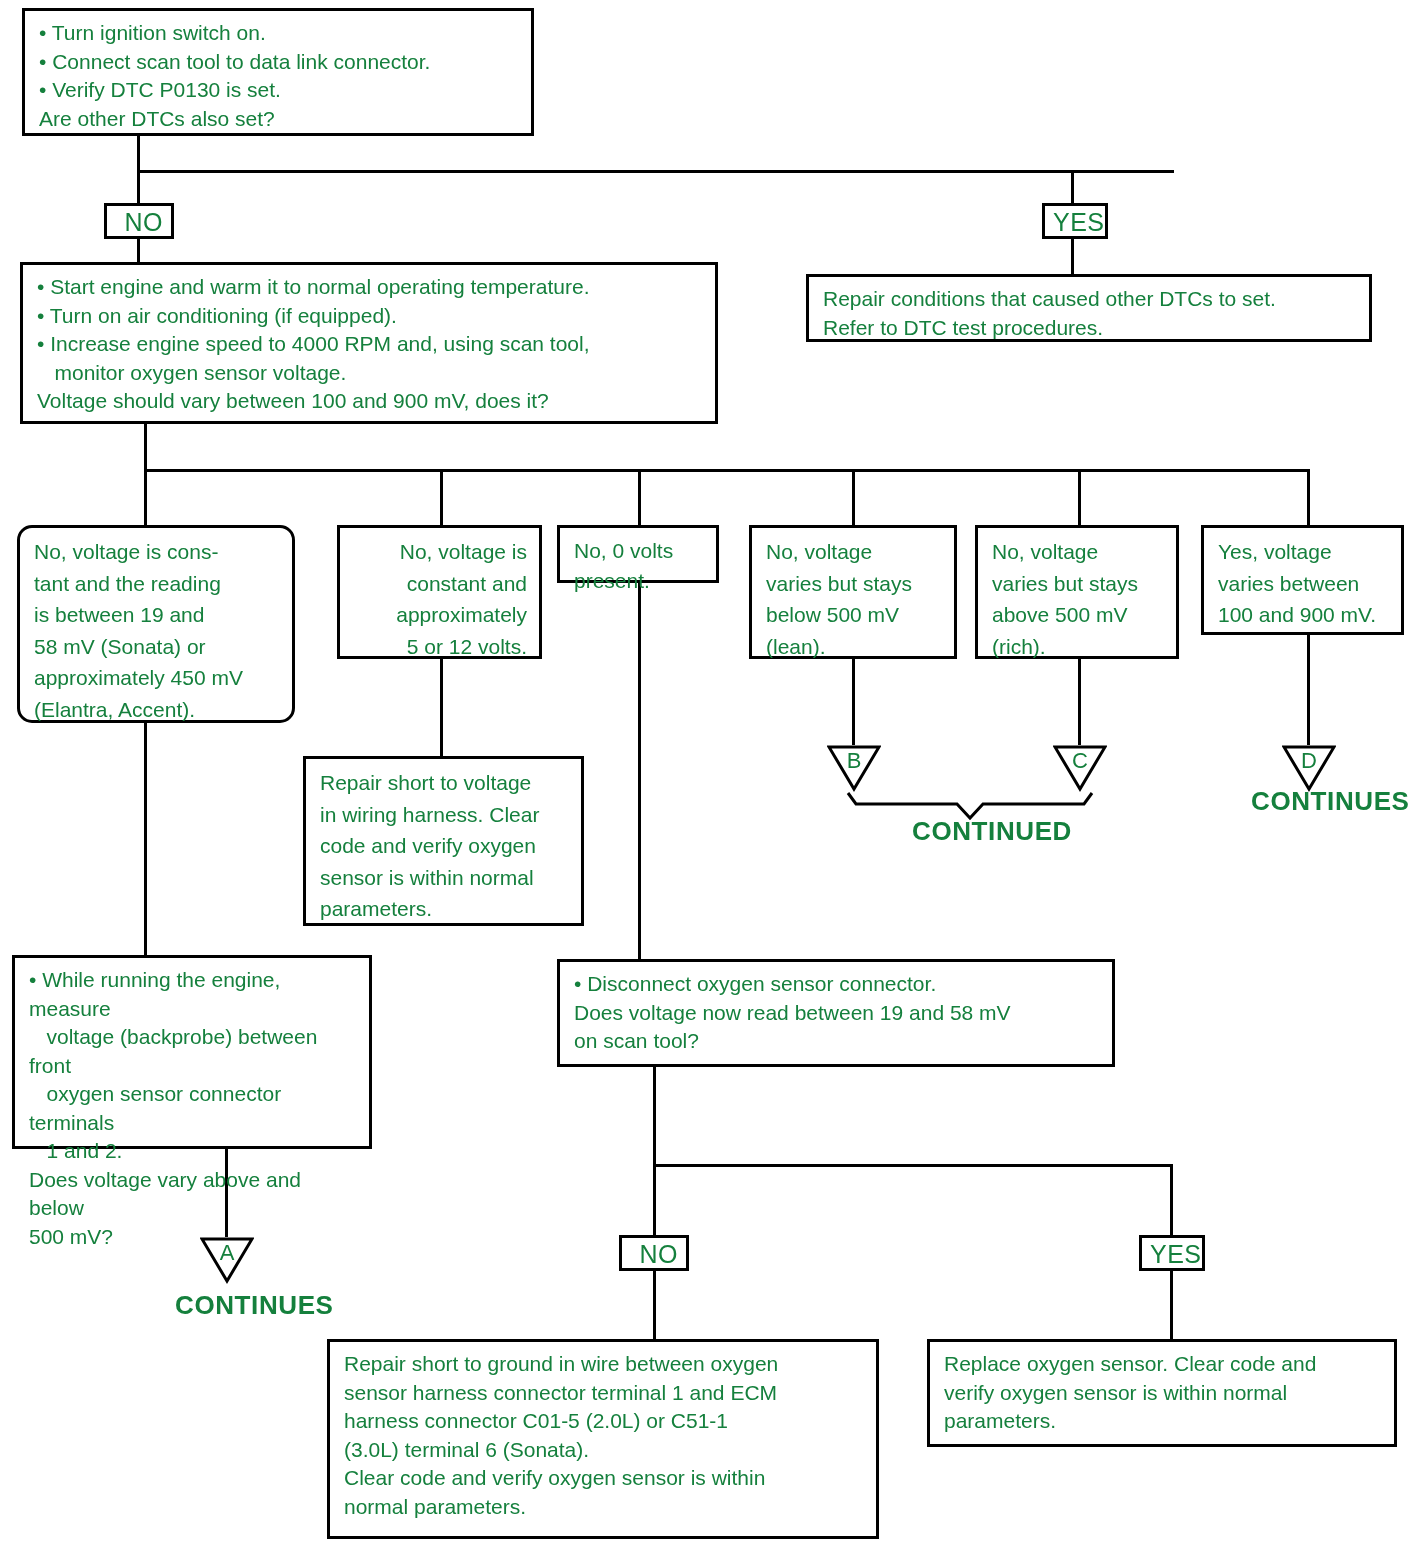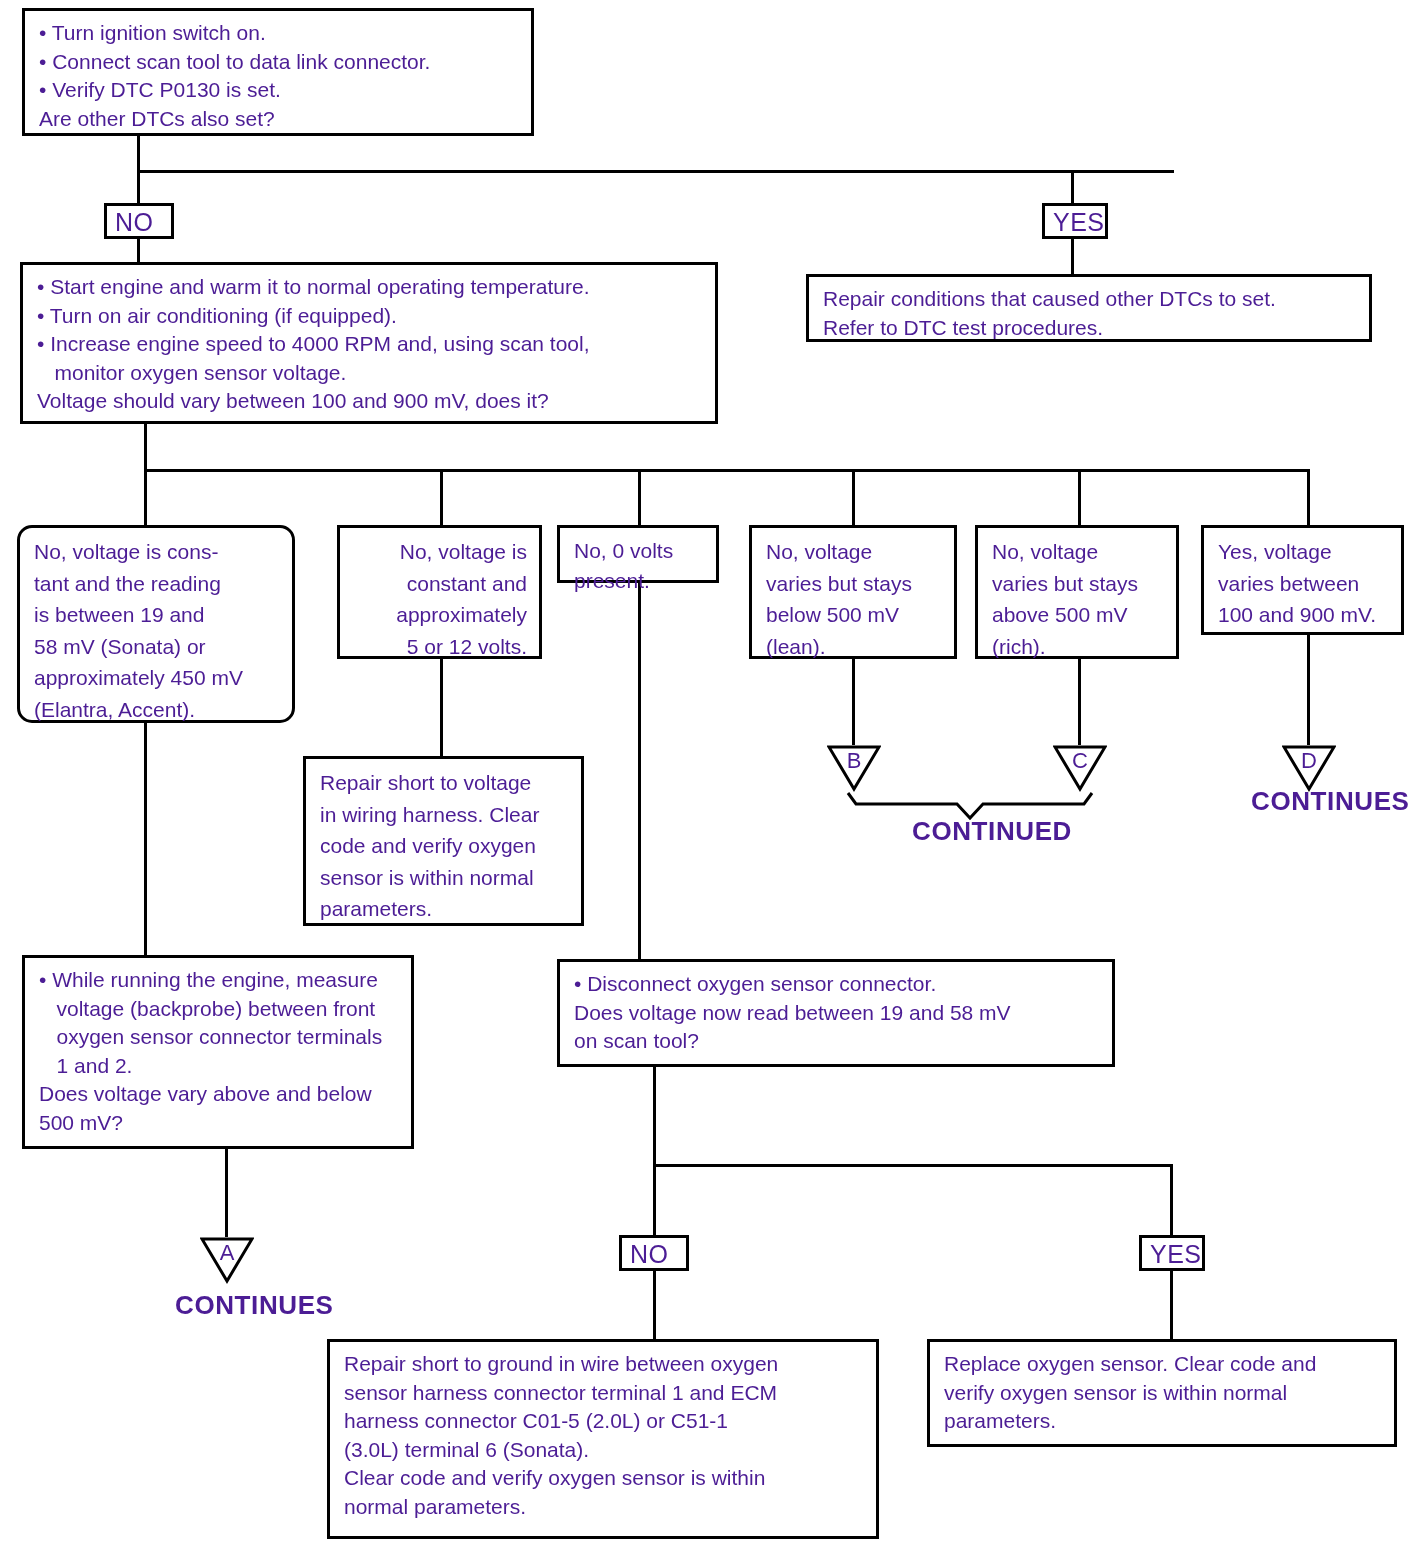--- a/index.html
+++ b/index.html
@@ -6,42 +6,42 @@
     margin: 0;
     padding: 0;
     background: #ffffff;
   }
   #canvas {
     position: relative;
     width: 1424px;
     height: 1548px;
     background: #ffffff;
     font-family: "Liberation Sans", sans-serif;
-    color: #4c1d95;
+    color: #15803d;
     overflow: hidden;
   }
   .box {
     position: absolute;
     box-sizing: border-box;
     border: 3px solid #000;
     background: #fff;
     padding: 8px 12px 8px 14px;
     font-size: 21px;
     line-height: 1.36;
     white-space: pre-wrap;
     z-index: 5;
   }
   .tagbox {
     position: absolute;
     box-sizing: border-box;
     border: 3px solid #000;
     background: #fff;
     font-size: 25px;
     line-height: 1;
-    text-align: left;
+    text-align: right;
     padding: 4px 8px 6px 8px;
     letter-spacing: 0.5px;
     z-index: 7;
   }
   .line {
     position: absolute;
     background: #000;
     z-index: 2;
   }
   .vline { width: 3px; }
@@ -180,21 +180,21 @@
 
   <div class="brace" style="left:845px; top:790px;">
     <svg width="250" height="32" viewBox="0 0 250 32">
       <path d="M 3 3 L 11 14 L 112 14 L 125 28 L 138 14 L 239 14 L 247 3" fill="none" stroke="#000" stroke-width="3" stroke-linejoin="miter"></path>
     </svg>
   </div>
   <div class="continues" style="left:912px; top:816px;">CONTINUED</div>
 
   <div class="continues" style="left:1251px; top:786px;">CONTINUES</div>
 
-  <div class="box" style="left:22px; top:955px; width:392px; height:194px;">• While running the engine, measure
+  <div class="box" style="left:12px; top:955px; width:360px; height:194px;">• While running the engine, measure
    voltage (backprobe) between front
    oxygen sensor connector terminals
    1 and 2.
 Does voltage vary above and below
 500 mV?</div>
 
   <div class="line vline" style="left:225px; top:1149px; width:3px; height:88px;"></div>
 
   <div class="tri" style="left:200px; top:1236px;">
     <svg width="54" height="48" viewBox="0 0 54 48">

